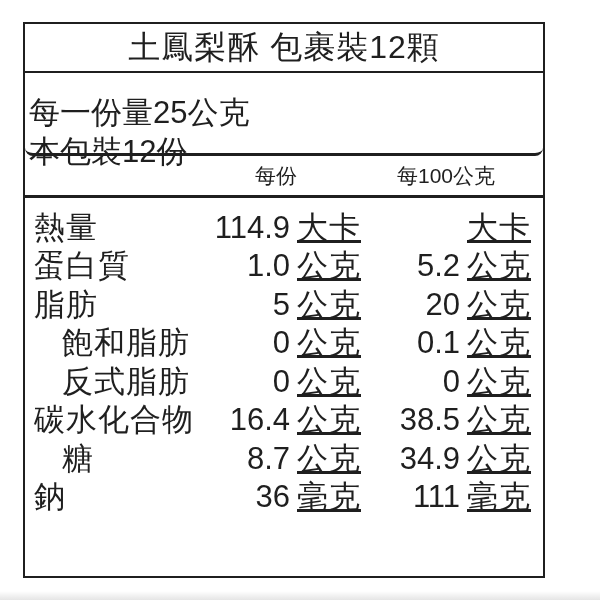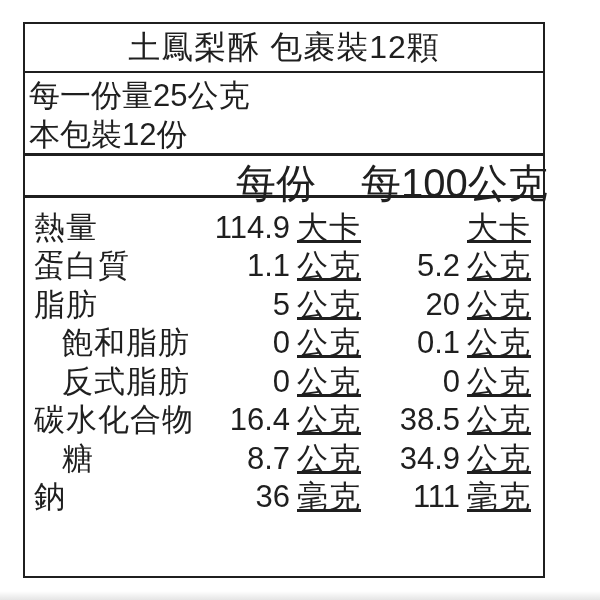--- a/index.html
+++ b/index.html
@@ -36,32 +36,33 @@
   .heading-row{
     height:42px;
     border-bottom:3px solid var(--border);
     display:flex;align-items:center;justify-content:center;
     font-size:30px;
     letter-spacing:2px;
   }
   .serving-section{
     height:83px;
     border-bottom:3px solid var(--border);
-    padding:3px 0 0 4px;
+    padding:20px 0 0 4px;
     font-size:31px;
     line-height:39px;
+    border-radius:8px;
   }
   .columns-row{
     height:42px;
     border-bottom:3px solid var(--border);
     display:grid;
     grid-template-columns:minmax(0,1fr) 170px 170px;
     align-items:center;
     padding:0 12px 0 9px;
-    font-size:40px;
+    font-size:21px;
   }
   .columns-row .col-head{
     text-align:center;
     white-space:nowrap;
   }
   .rows-section{
     flex:1;
     padding:10px 12px 12px 9px;
   }
   .nutrient-row{
@@ -123,21 +124,21 @@
       <span class="num">114.9</span>
       <span class="unit">大卡</span>
     </div>
     <div class="value-cell">
       <span class="unit">大卡</span>
     </div>
   </div>
       <div class="nutrient-row">
     <div class="nutrient-name">蛋白質</div>
     <div class="value-cell">
-      <span class="num">1.1</span>
+      <span class="num">1.0</span>
       <span class="unit">公克</span>
     </div>
     <div class="value-cell">
       <span class="num">5.2</span>
       <span class="unit">公克</span>
     </div>
   </div>
       <div class="nutrient-row">
     <div class="nutrient-name">脂肪</div>
     <div class="value-cell">

